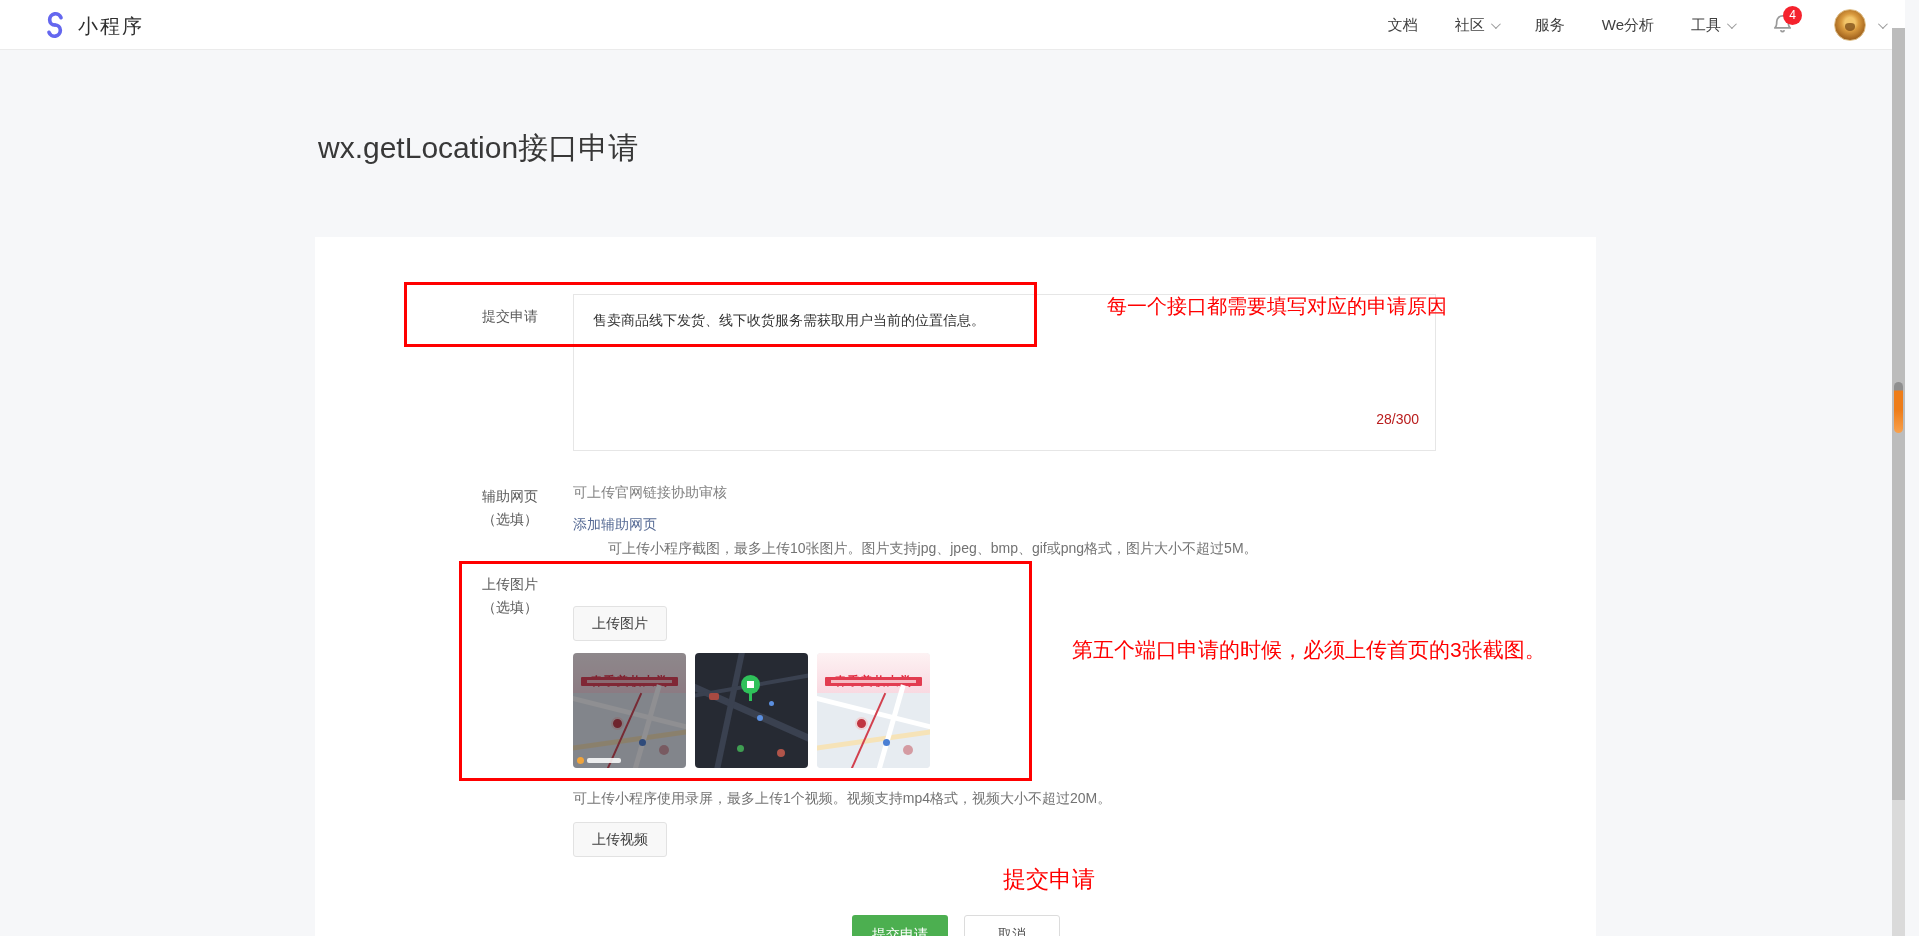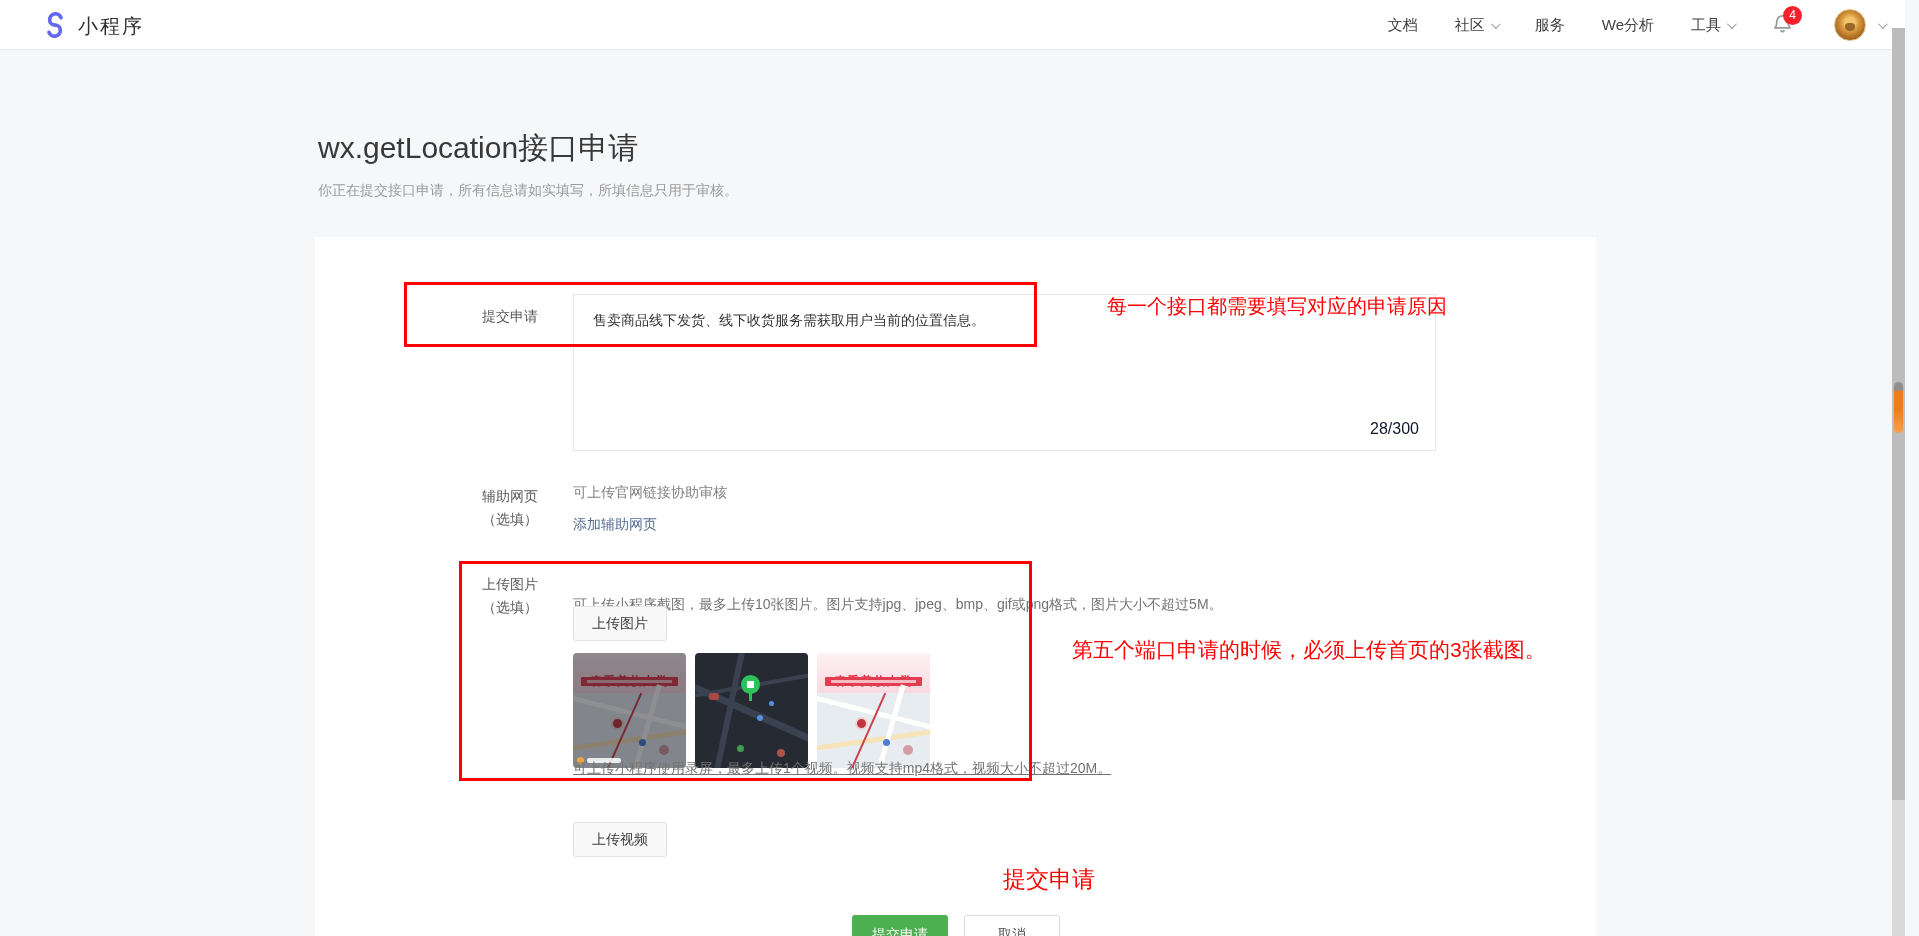--- a/index.html
+++ b/index.html
@@ -23,21 +23,21 @@
   .page-title { position:absolute; left:318px; top:128px; font-size:30px; color:#383838; font-weight:400; }
   .page-subtitle { position:absolute; left:318px; top:182px; font-size:14px; color:#9b9b9b; }
 
   
   .card { position:absolute; left:315px; top:237px; width:1281px; height:699px; background:#fff; }
 
   .form-label { position:absolute; width:110px; left:455px; text-align:center; font-size:14px; color:#5a5a5a; line-height:23px; }
 
   .textarea-wrap { position:absolute; left:573px; top:294px; width:863px; height:157px; border:1px solid #e6e6e6; background:#fff; }
   .reason-textarea { width:100%; height:100%; border:none; outline:none; resize:none; padding:15px 19px; font-size:14px; color:#333; font-family:inherit; line-height:20px; background:transparent; }
-  .char-counter { position:absolute; right:16px; bottom:12px; font-size:16px; color:#0f172a; }
+  .char-counter { position:absolute; right:16px; bottom:23px; font-size:14px; color:#b91c1c; }
 
   .hint { position:absolute; left:573px; font-size:14px; color:#818181; }
   .hint-dark { color:#737373; }
   .link { position:absolute; left:573px; font-size:14px; color:#576b95; cursor:pointer; }
 
   .upload-btn { position:absolute; left:573px; width:94px; height:35px; background:#f8f8f8; border:1px solid #e2e2e2; border-radius:3px; font-size:14px; color:#3c3c3c; cursor:pointer; font-family:inherit; }
 
   
   .thumbs { position:absolute; left:573px; top:653px; display:flex; gap:9px; }
   .thumb { position:relative; width:113px; height:115px; border-radius:4px; overflow:hidden; cursor:pointer; }
@@ -119,42 +119,41 @@
       </div>
 
       <div style="display:flex;align-items:center;gap:12px;">
         <div class="avatar"></div>
         <span class="caret"></span>
       </div>
     </div>
   </div>
 
   <div class="page-title">wx.getLocation接口申请</div>
-  <div class="page-subtitle">你正在提交接口申请，所有信息请如实填写，所填信息只用于审核。</div>
 
   <div class="card"></div>
 
   <div class="form-label" style="top:305px;">提交申请</div>
   <div class="textarea-wrap">
     <textarea class="reason-textarea" style="">售卖商品线下发货、线下收货服务需获取用户当前的位置信息。</textarea>
     <span class="char-counter">28/300</span>
   </div>
 
   <div class="form-label" style="top:485px;">
     <div>辅助网页</div>
     <div>（选填）</div>
   </div>
   <div class="hint" style="top:484px;">可上传官网链接协助审核</div>
   <div class="link" style="top:516px;">添加辅助网页</div>
 
   <div class="form-label" style="top:573px;">
     <div>上传图片</div>
     <div>（选填）</div>
   </div>
-  <div class="hint hint-dark" style="top:596px;">可上传小程序截图，最多上传10张图片。图片支持jpg、jpeg、bmp、gif或png格式，图片大小不超过5M。</div>
+  <div class="hint hint-dark" style="top:540px;margin-left:35px;">可上传小程序截图，最多上传10张图片。图片支持jpg、jpeg、bmp、gif或png格式，图片大小不超过5M。</div>
   <button class="upload-btn" style="top:606px;">上传图片</button>
 
   <div class="thumbs">
 
     <div class="thumb t-light">
       <div class="t-head">
         <div class="t-title">春季美妆大赏</div>
         <div class="t-strip"></div>
       </div>
       <div class="t-map">
@@ -194,21 +193,21 @@
         <div class="road road-y" style="left:-10px;top:44px;width:140px;height:5px;transform:rotate(-8deg);"></div>
         <div class="road" style="left:70px;top:-10px;width:5px;height:100px;transform:rotate(16deg);"></div>
         <div class="route" style="left:48px;top:-4px;height:95px;transform:rotate(24deg);"></div>
         <div class="badge-red" style="left:38px;top:24px;"></div>
         <div class="dotm" style="left:66px;top:46px;width:7px;height:7px;background:#4a7fd4;"></div>
         <div class="dotm" style="left:86px;top:52px;width:10px;height:10px;background:#d49ba2;"></div>
       </div>
     </div>
   </div>
 
-  <div class="hint hint-dark" style="top:760px;text-decoration:underline;">可上传小程序使用录屏，最多上传1个视频。视频支持mp4格式，视频大小不超过20M。</div>
+  <div class="hint hint-dark" style="top:790px;">可上传小程序使用录屏，最多上传1个视频。视频支持mp4格式，视频大小不超过20M。</div>
   <button class="upload-btn" style="top:822px;">上传视频</button>
 
   <button class="btn-submit">提交申请</button>
   <button class="btn-cancel">取消</button>
 
   <div class="anno-box anno-box1"></div>
   <div class="anno-box anno-box2"></div>
   <div class="anno-text anno1">每一个接口都需要填写对应的申请原因</div>
   <div class="anno-text anno2">第五个端口申请的时候，必须上传首页的3张截图。</div>
   <div class="anno-text anno3">提交申请</div>

